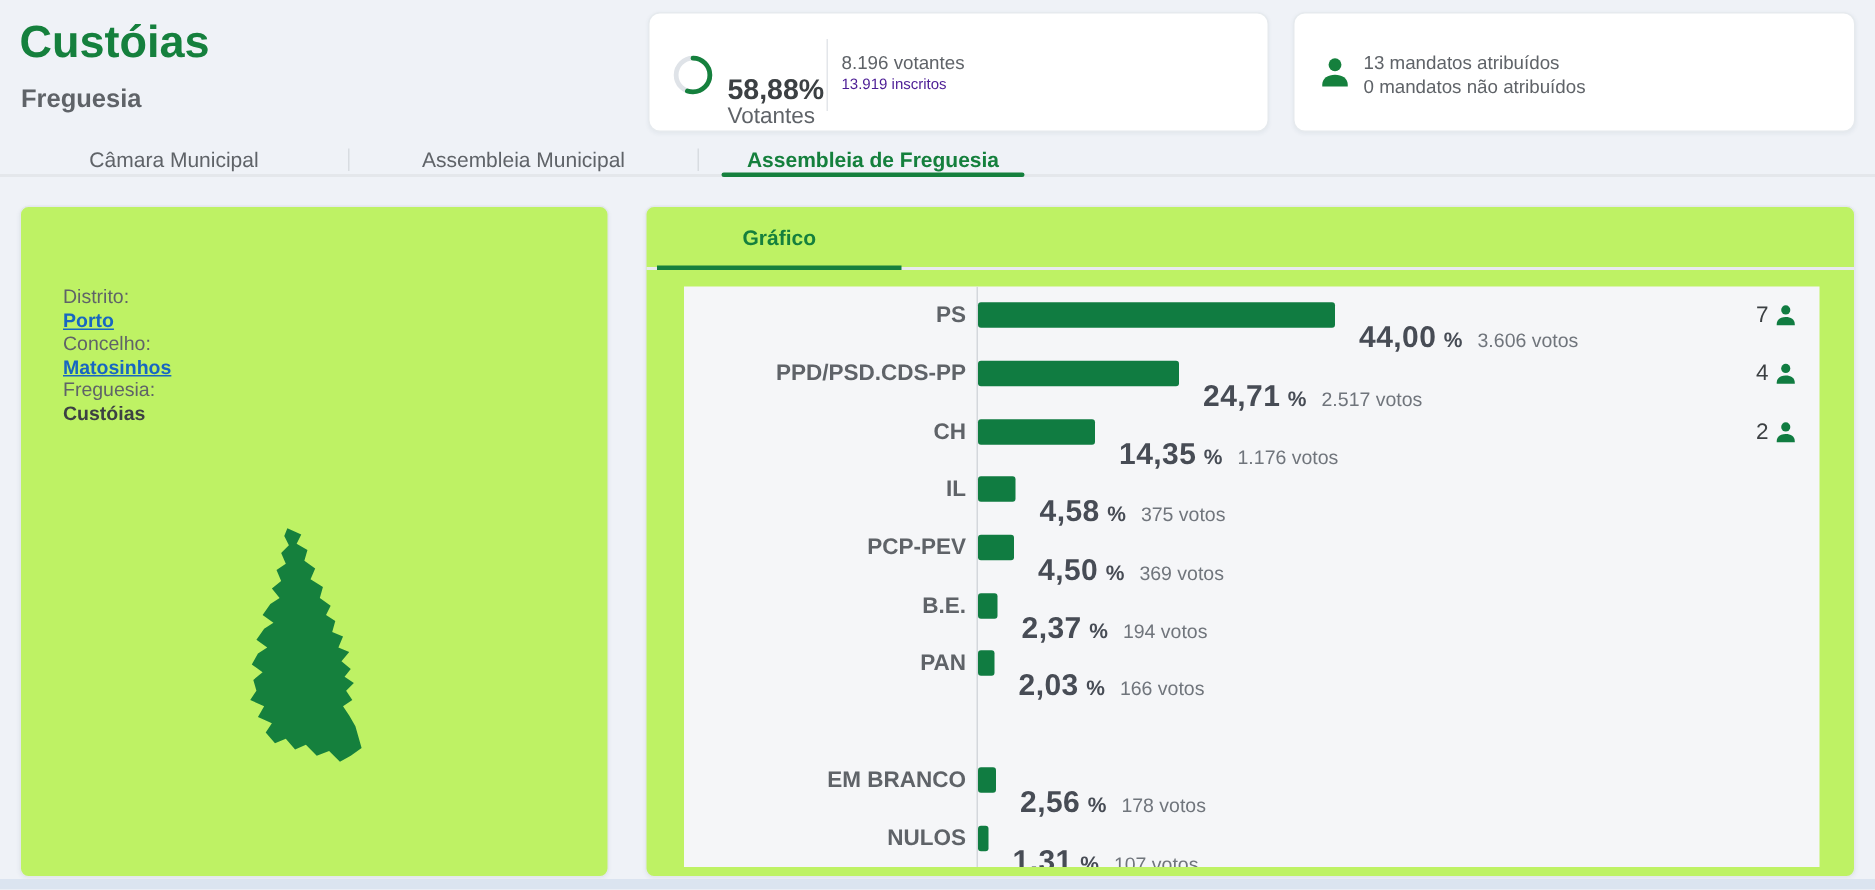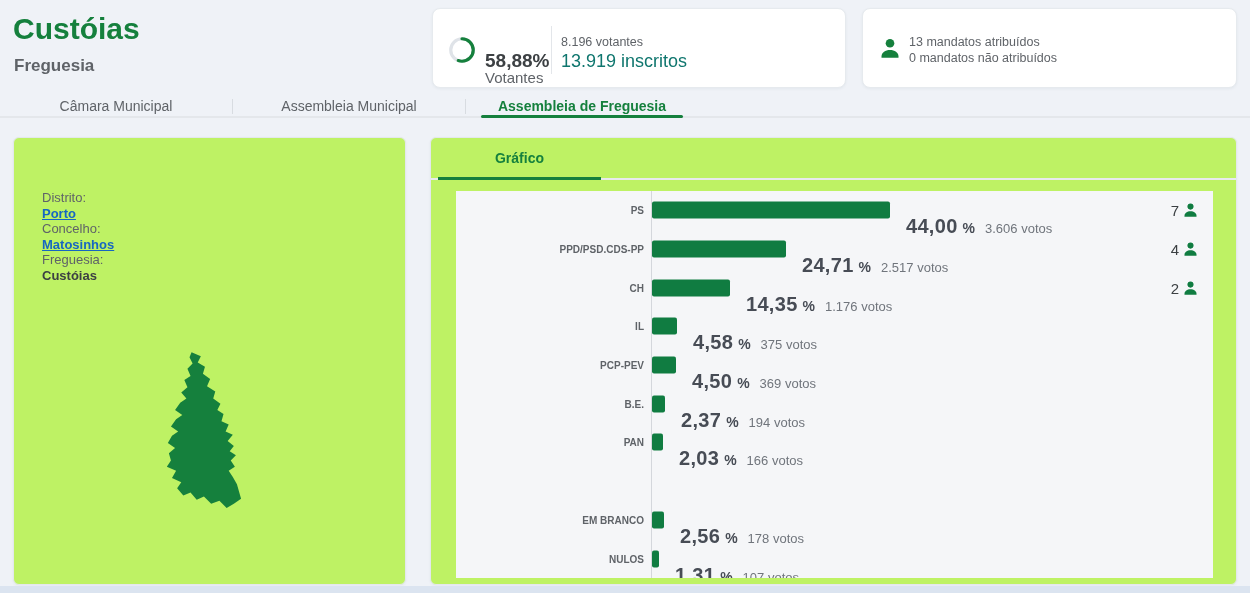--- a/index.html
+++ b/index.html
@@ -22,21 +22,21 @@
     position:absolute; background:#fff; border:1px solid #e6eaee;
     border-radius:8px; box-shadow:0 1px 3px rgba(40,60,90,.06);
   }
   .card-turnout { left:432px; top:8px; width:414px; height:80px; }
   .card-mandates { left:862px; top:8px; width:375px; height:80px; }
   .donut { position:absolute; left:14px; top:26px; width:30px; height:30px; }
   .turnout-label { position:absolute; left:52px; top:21px; font-size:15px; color:#5f6368;margin-top:39px; }
   .turnout-percent { position:absolute; left:52px; top:41px; font-size:19px; font-weight:bold; color:#3c4043; }
   .turnout-divider { position:absolute; left:118px; top:17px; width:1px; height:48px; background:#e3e6ea; }
   .turnout-line1 { position:absolute; left:128px; top:26px; font-size:12.5px; color:#5f6368; }
-  .turnout-line2 { position:absolute; left:128px; top:42px; font-size:18px; color:#0f766e; }
+  .turnout-line2 { position:absolute; left:128px; top:42px; font-size:10px; color:#4c1d95; }
   .mandates-icon { position:absolute; left:15px; top:27px; width:24px; height:24px; }
   .mandates-line1 { position:absolute; left:46px; top:26px; font-size:12.5px; color:#5f6368; }
   .mandates-line2 { position:absolute; left:46px; top:42px; font-size:12.5px; color:#5f6368; }
 
   .tabs {
     position:absolute; left:0; top:96px; width:1250px; height:22px;
     border-bottom:2px solid #e4e7eb; display:flex;
   }
   .tab {
     width:232px; text-align:center; font-size:14px; color:#5f6368;
@@ -69,21 +69,21 @@
   }
   .chart-area {
     position:absolute; left:25px; top:53px; width:757px; height:387px;
     background:#f5f6f8; overflow:hidden;
   }
   .chart-axis { position:absolute; left:195px; top:0; bottom:0; width:1px; background:#d4d7dc; }
   .chart-row { position:relative; height:38.7px; width:100%; }
   .chart-row-spacer { height:38.7px; }
   .row-label {
     position:absolute; right:calc(100% - 188px); top:50%; transform:translateY(-50%);
-    font-size:10px; font-weight:bold; color:#5f6368; white-space:nowrap;
+    font-size:15px; font-weight:bold; color:#5f6368; white-space:nowrap;
   }
   .row-bar {
     position:absolute; left:196px; top:50%; transform:translateY(-50%);
     height:17px; background:#107c41; border-radius:2px;
   }
   .row-figures {
     position:absolute; top:50%; transform:translateY(-50%);
     display:flex; align-items:baseline; white-space:nowrap;margin-top:16px;
   }
   .row-pct { font-size:20px; font-weight:bold; color:#474c55; letter-spacing:.3px; }

